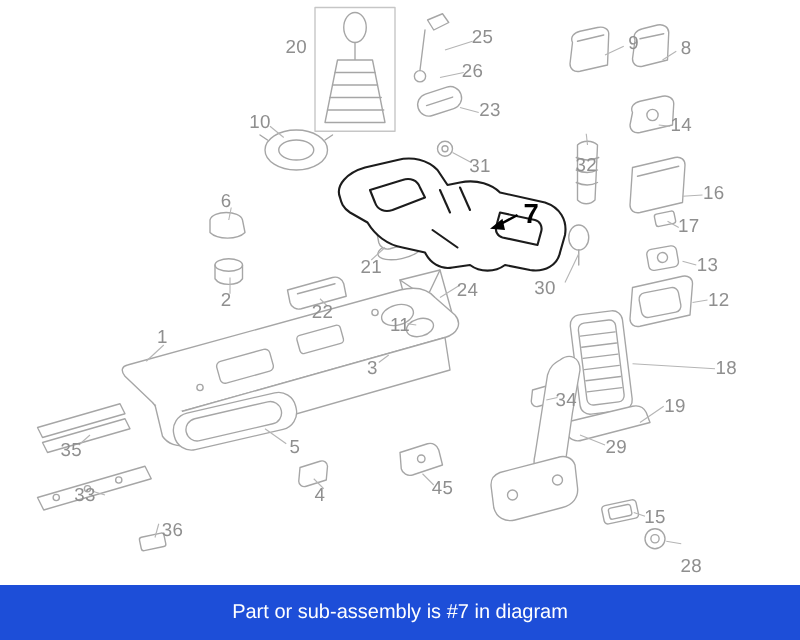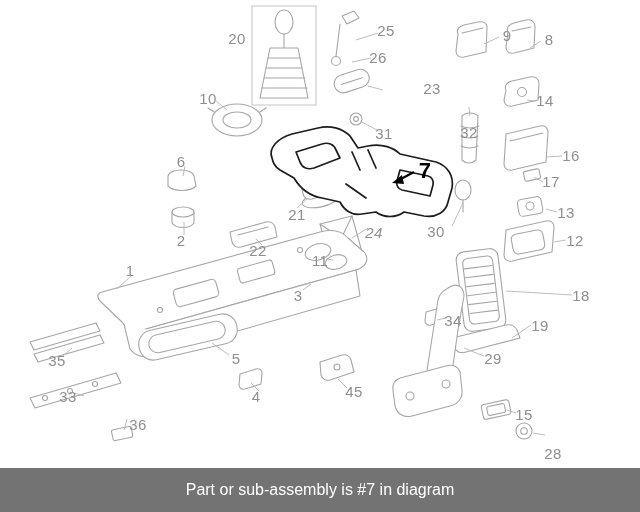--- a/index.html
+++ b/index.html
@@ -8,21 +8,21 @@
     font-family:"Liberation Sans",sans-serif;overflow:hidden;
   }
   .diagram-svg{position:absolute;left:0;top:0;}
   .labels-layer{position:absolute;left:0;top:0;width:640px;height:468px;}
   .part-label{
     position:absolute;transform:translate(-50%,-50%);
     font-size:15px;color:#8f8f8f;letter-spacing:.3px;white-space:nowrap;
   }
   .part-label.highlighted{font-size:22px;font-weight:700;color:#000;}
   .banner{
-    position:absolute;left:0;bottom:0;width:640px;height:44px;background:#737373;
+    position:absolute;left:0;bottom:0;width:640px;height:44px;background:#1d4ed8;
     color:#fff;display:flex;flex-direction:column;align-items:center;justify-content:center;
     line-height:1.28;font-size:16px;
   }
 </style>
 </head>
 <body>
 
 <div class="stage">
 
   <svg class="diagram-svg" width="640" height="468" viewBox="0 0 640 468" aria-hidden="true">
@@ -289,22 +289,22 @@
       <span class="part-label" style="left: 566px; top: 212px;">13</span>
       <span class="part-label" style="left: 545px; top: 100px;">14</span>
       <span class="part-label" style="left: 524px; top: 414px;">15</span>
       <span class="part-label" style="left: 571px; top: 155px;">16</span>
       <span class="part-label" style="left: 551px; top: 181px;">17</span>
       <span class="part-label" style="left: 581px; top: 295px;">18</span>
       <span class="part-label" style="left: 540px; top: 325px;">19</span>
       <span class="part-label" style="left: 237px; top: 38px;">20</span>
       <span class="part-label" style="left: 297px; top: 214px;">21</span>
       <span class="part-label" style="left: 258px; top: 250px;">22</span>
-      <span class="part-label" style="left: 392px; top: 88px; margin-left: 40px;">23</span>
-      <span class="part-label" style="left: 374px; top: 232px; font-style: italic;">24</span>
+      <span class="part-label" style="left: 392px; top: 88px;">23</span>
+      <span class="part-label" style="left: 374px; top: 232px;">24</span>
       <span class="part-label" style="left: 386px; top: 30px; text-align: right;">25</span>
       <span class="part-label" style="left: 378px; top: 57px;">26</span>
       <span class="part-label" style="left: 354px; top: 391px;">45</span>
       <span class="part-label" style="left: 553px; top: 437px; margin-top: 16px;">28</span>
       <span class="part-label" style="left: 493px; top: 358px;">29</span>
       <span class="part-label" style="left: 436px; top: 231px;">30</span>
       <span class="part-label" style="left: 384px; top: 133px;">31</span>
       <span class="part-label" style="left: 469px; top: 101px; margin-top: 31px;">32</span>
       <span class="part-label" style="left: 68px; top: 396px; text-align: center;">33</span>
       <span class="part-label" style="left: 453px; top: 320px;">34</span>

